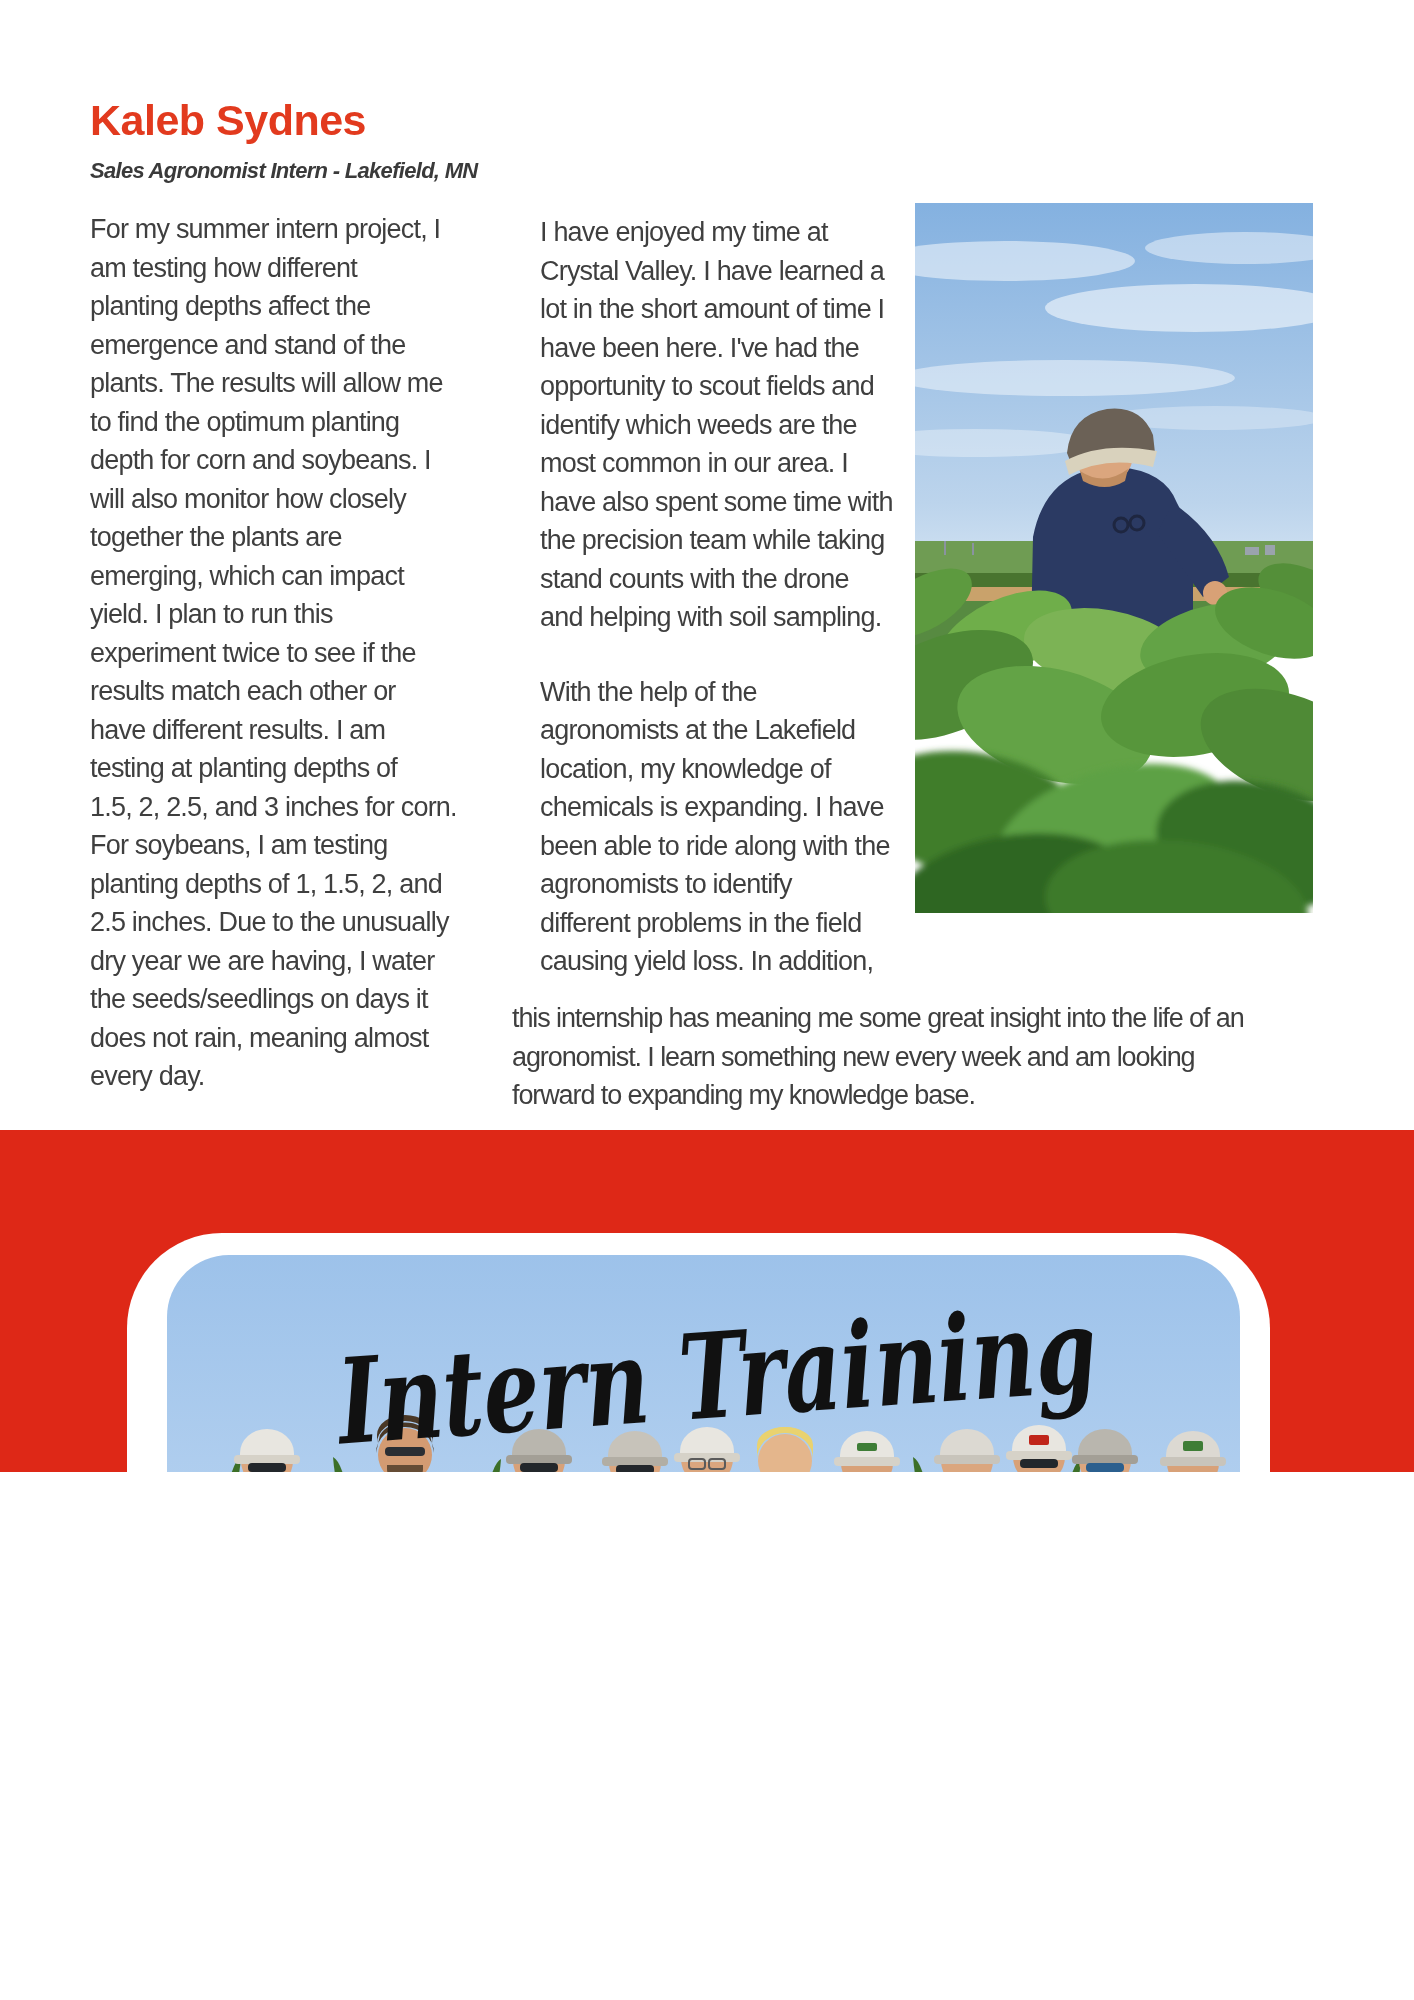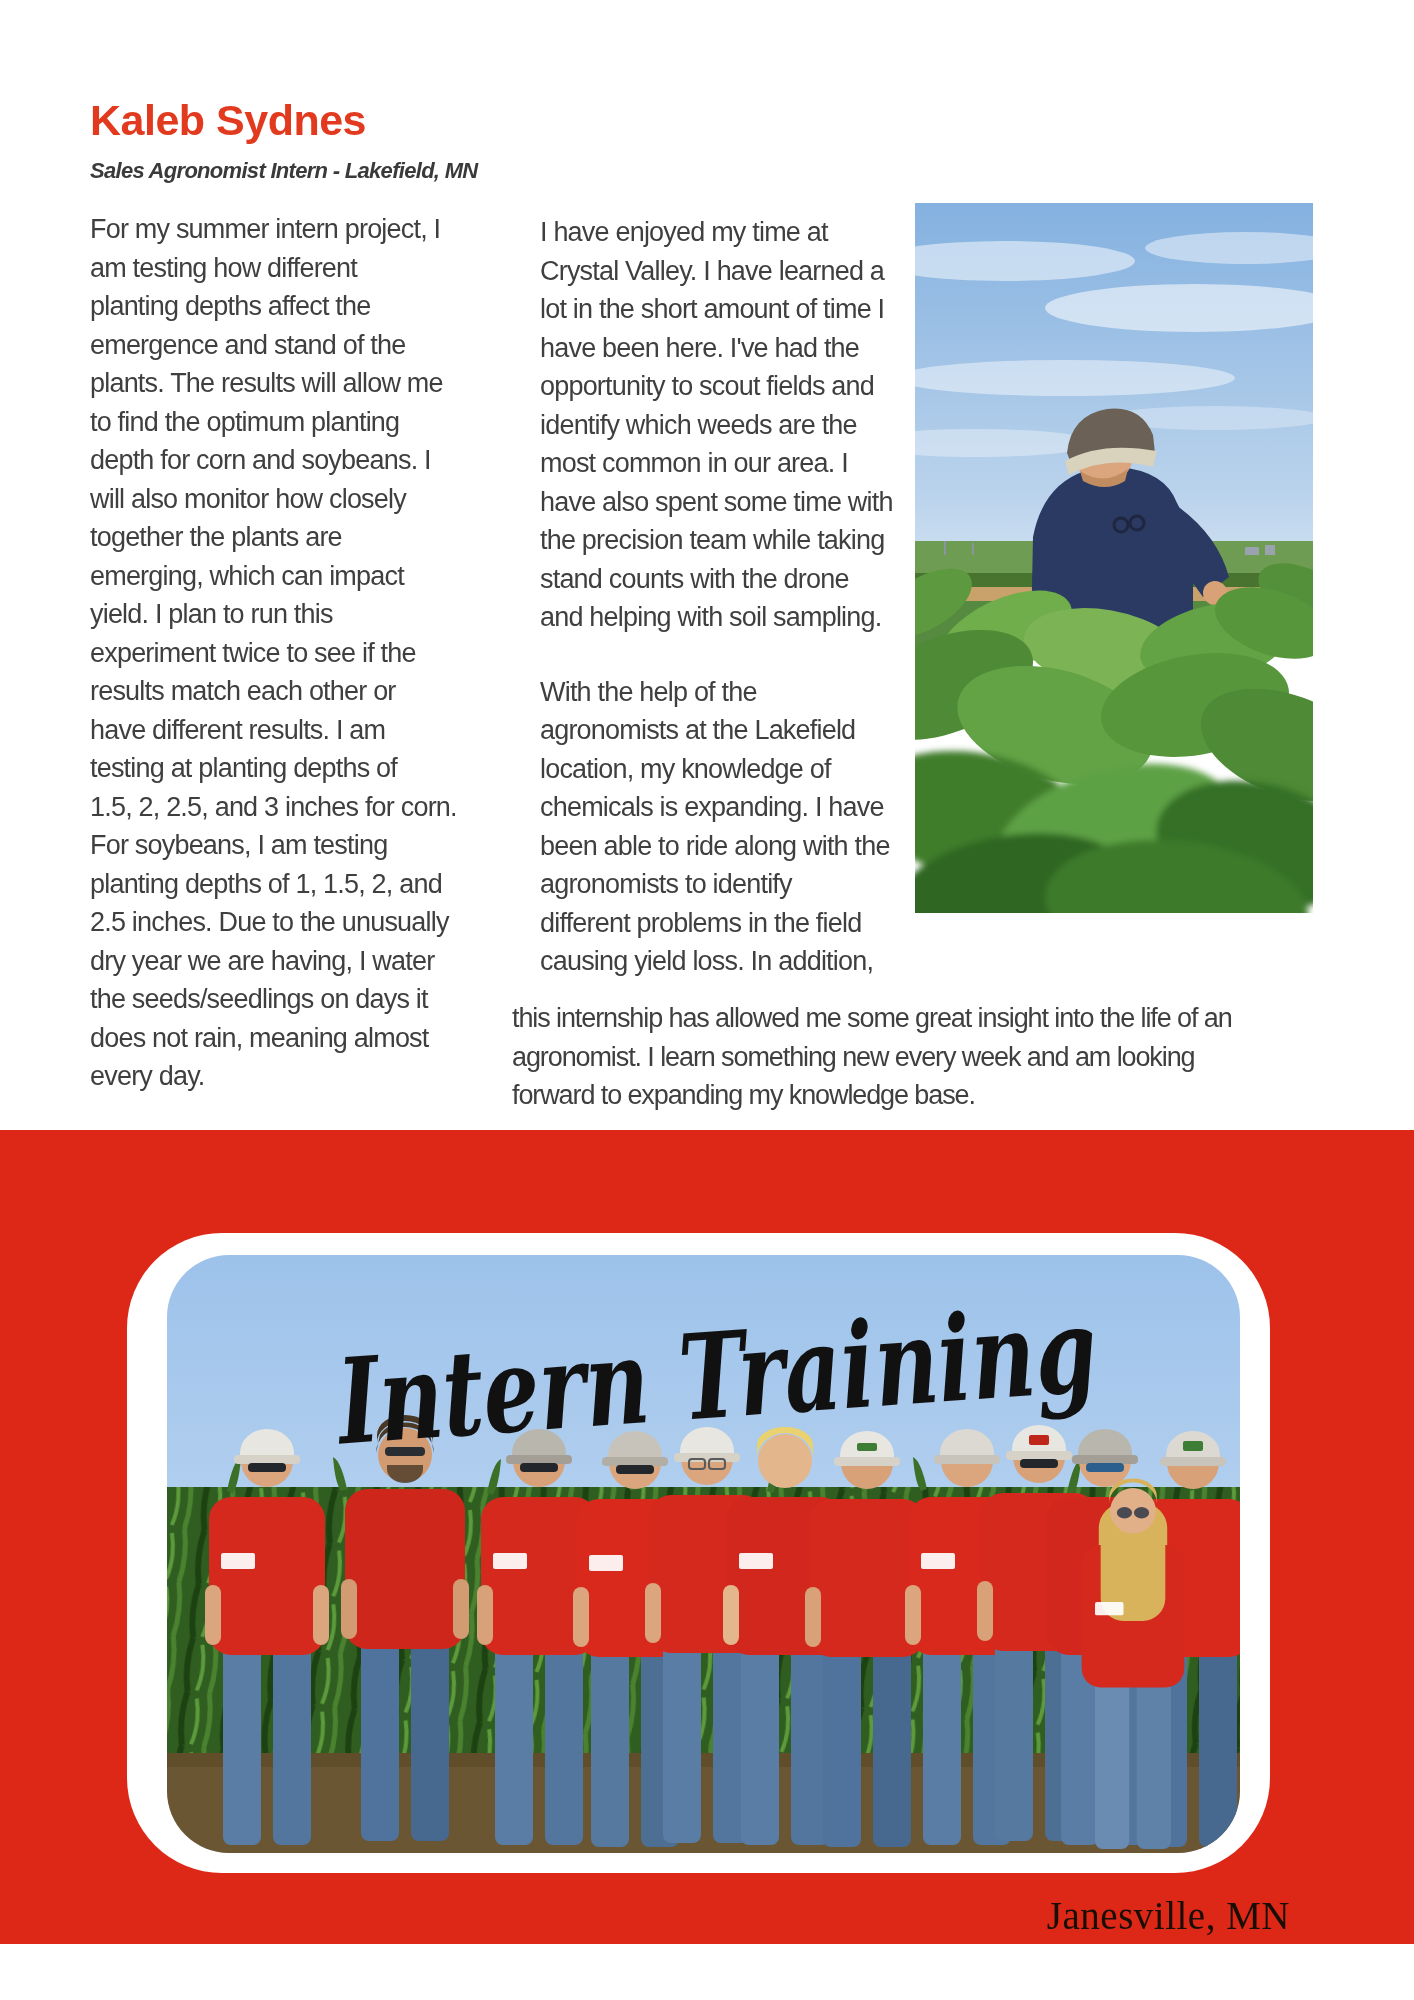--- a/index.html
+++ b/index.html
@@ -1,16 +1,16 @@
 <!DOCTYPE html>
 <html style="--accent: #e23a1e; --section-red: #de2817;"><head>
 <meta charset="utf-8">
 <style>
   html,body{margin:0;padding:0;background:#ffffff;}
-  .page{position:relative;width:1414px;height:1944px;background:#fff;overflow:hidden;
+  .page{position:relative;width:1414px;height:1472px;background:#fff;overflow:hidden;
         font-family:"Liberation Sans",sans-serif;color:#3e3e3e;}
   
   .title{position:absolute;left:90px;top:98px;font-size:43px;line-height:1.05;font-weight:bold;
          color:var(--accent,#e23a1e);letter-spacing:-0.5px;}
   .subtitle{position:absolute;left:90px;top:158px;font-size:22px;font-weight:bold;font-style:italic;
             color:#3a3a3a;letter-spacing:-0.7px;}
   
   .para{white-space:pre-line;font-size:27px;line-height:38.5px;letter-spacing:-0.8px;color:#3f3f3f;}
   .col-left{position:absolute;left:90px;top:210px;width:410px;}
   .col-mid{position:absolute;left:512px;top:213px;width:410px;margin-left:28px;}
@@ -76,21 +76,21 @@
     <div class="para para-gap">With the help of the
 agronomists at the Lakefield
 location, my knowledge of
 chemicals is expanding. I have
 been able to ride along with the
 agronomists to identify
 different  problems in the field
 causing yield loss. In addition,</div>
   </div>
 
-  <div class="para wide-cont">this internship has allowed me some great insight into the life of an
+  <div class="para wide-cont">this internship has meaning me some great insight into the life of an
 agronomist. I learn something new every week and am looking
 forward to expanding my knowledge base.</div>
 
   <div class="kaleb-photo">
     <svg viewBox="0 0 398 710" preserveAspectRatio="none">
       <defs>
         <linearGradient id="ksky" x1="0" y1="0" x2="0" y2="1">
           <stop offset="0" stop-color="#84b1e0"></stop>
             <stop offset="0.75" stop-color="#bcd4ec"></stop>
             <stop offset="1" stop-color="#dce9f5"></stop>

